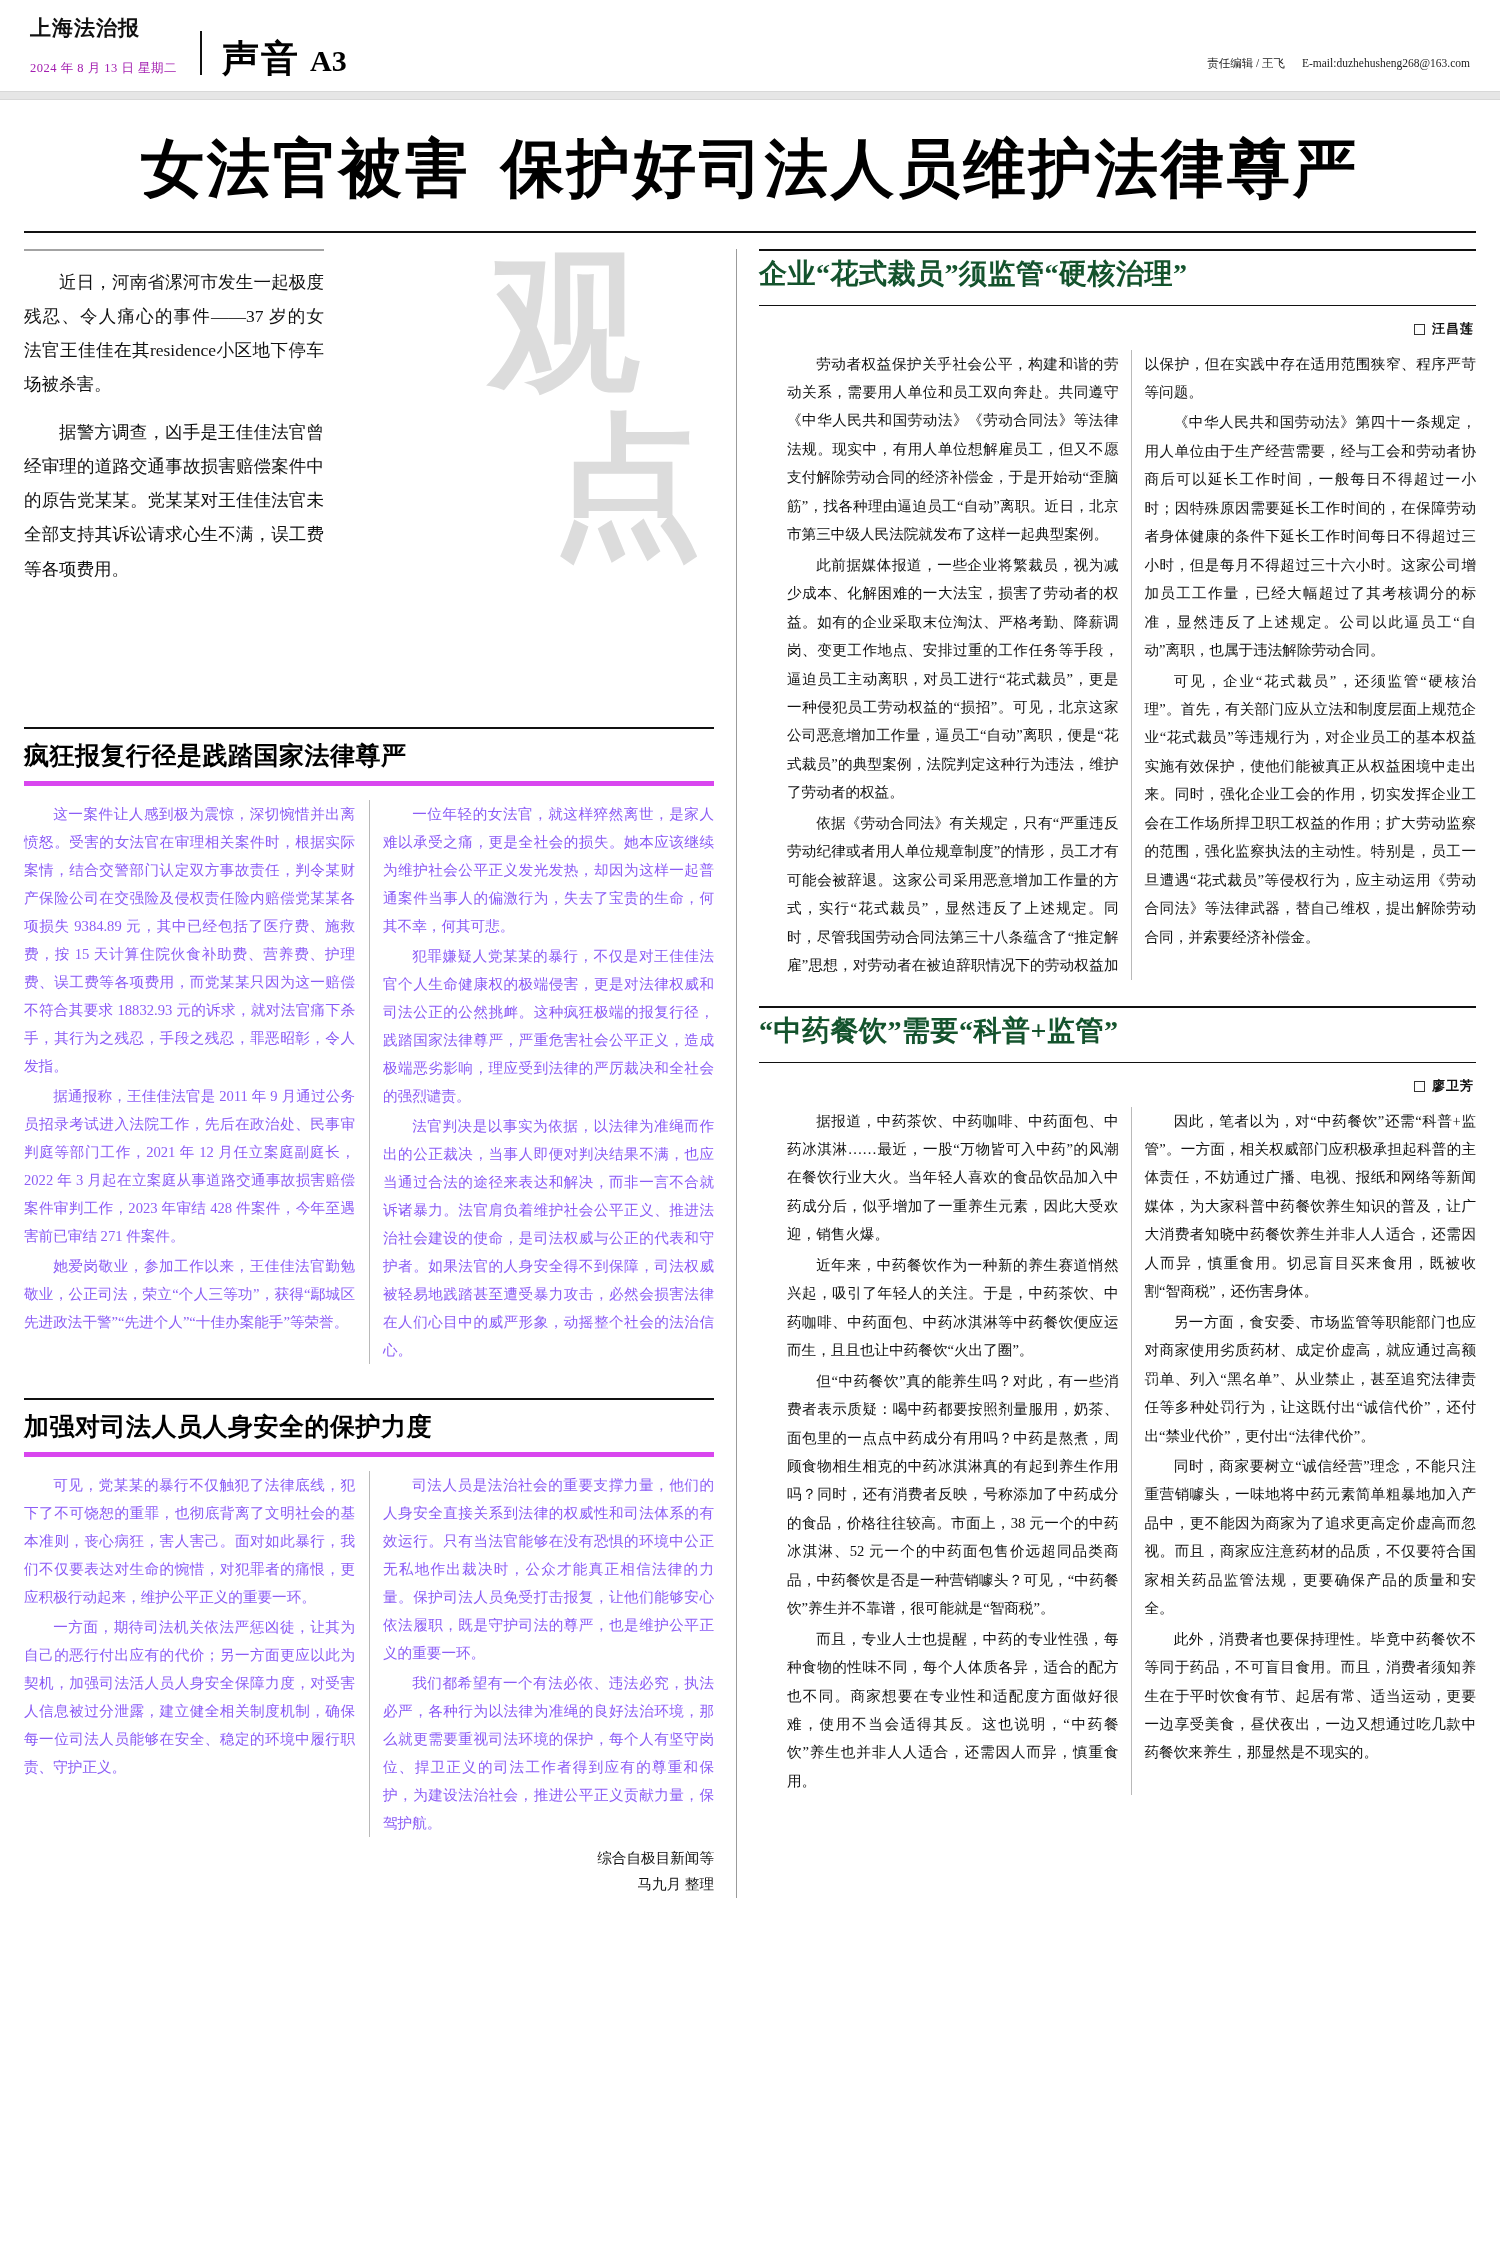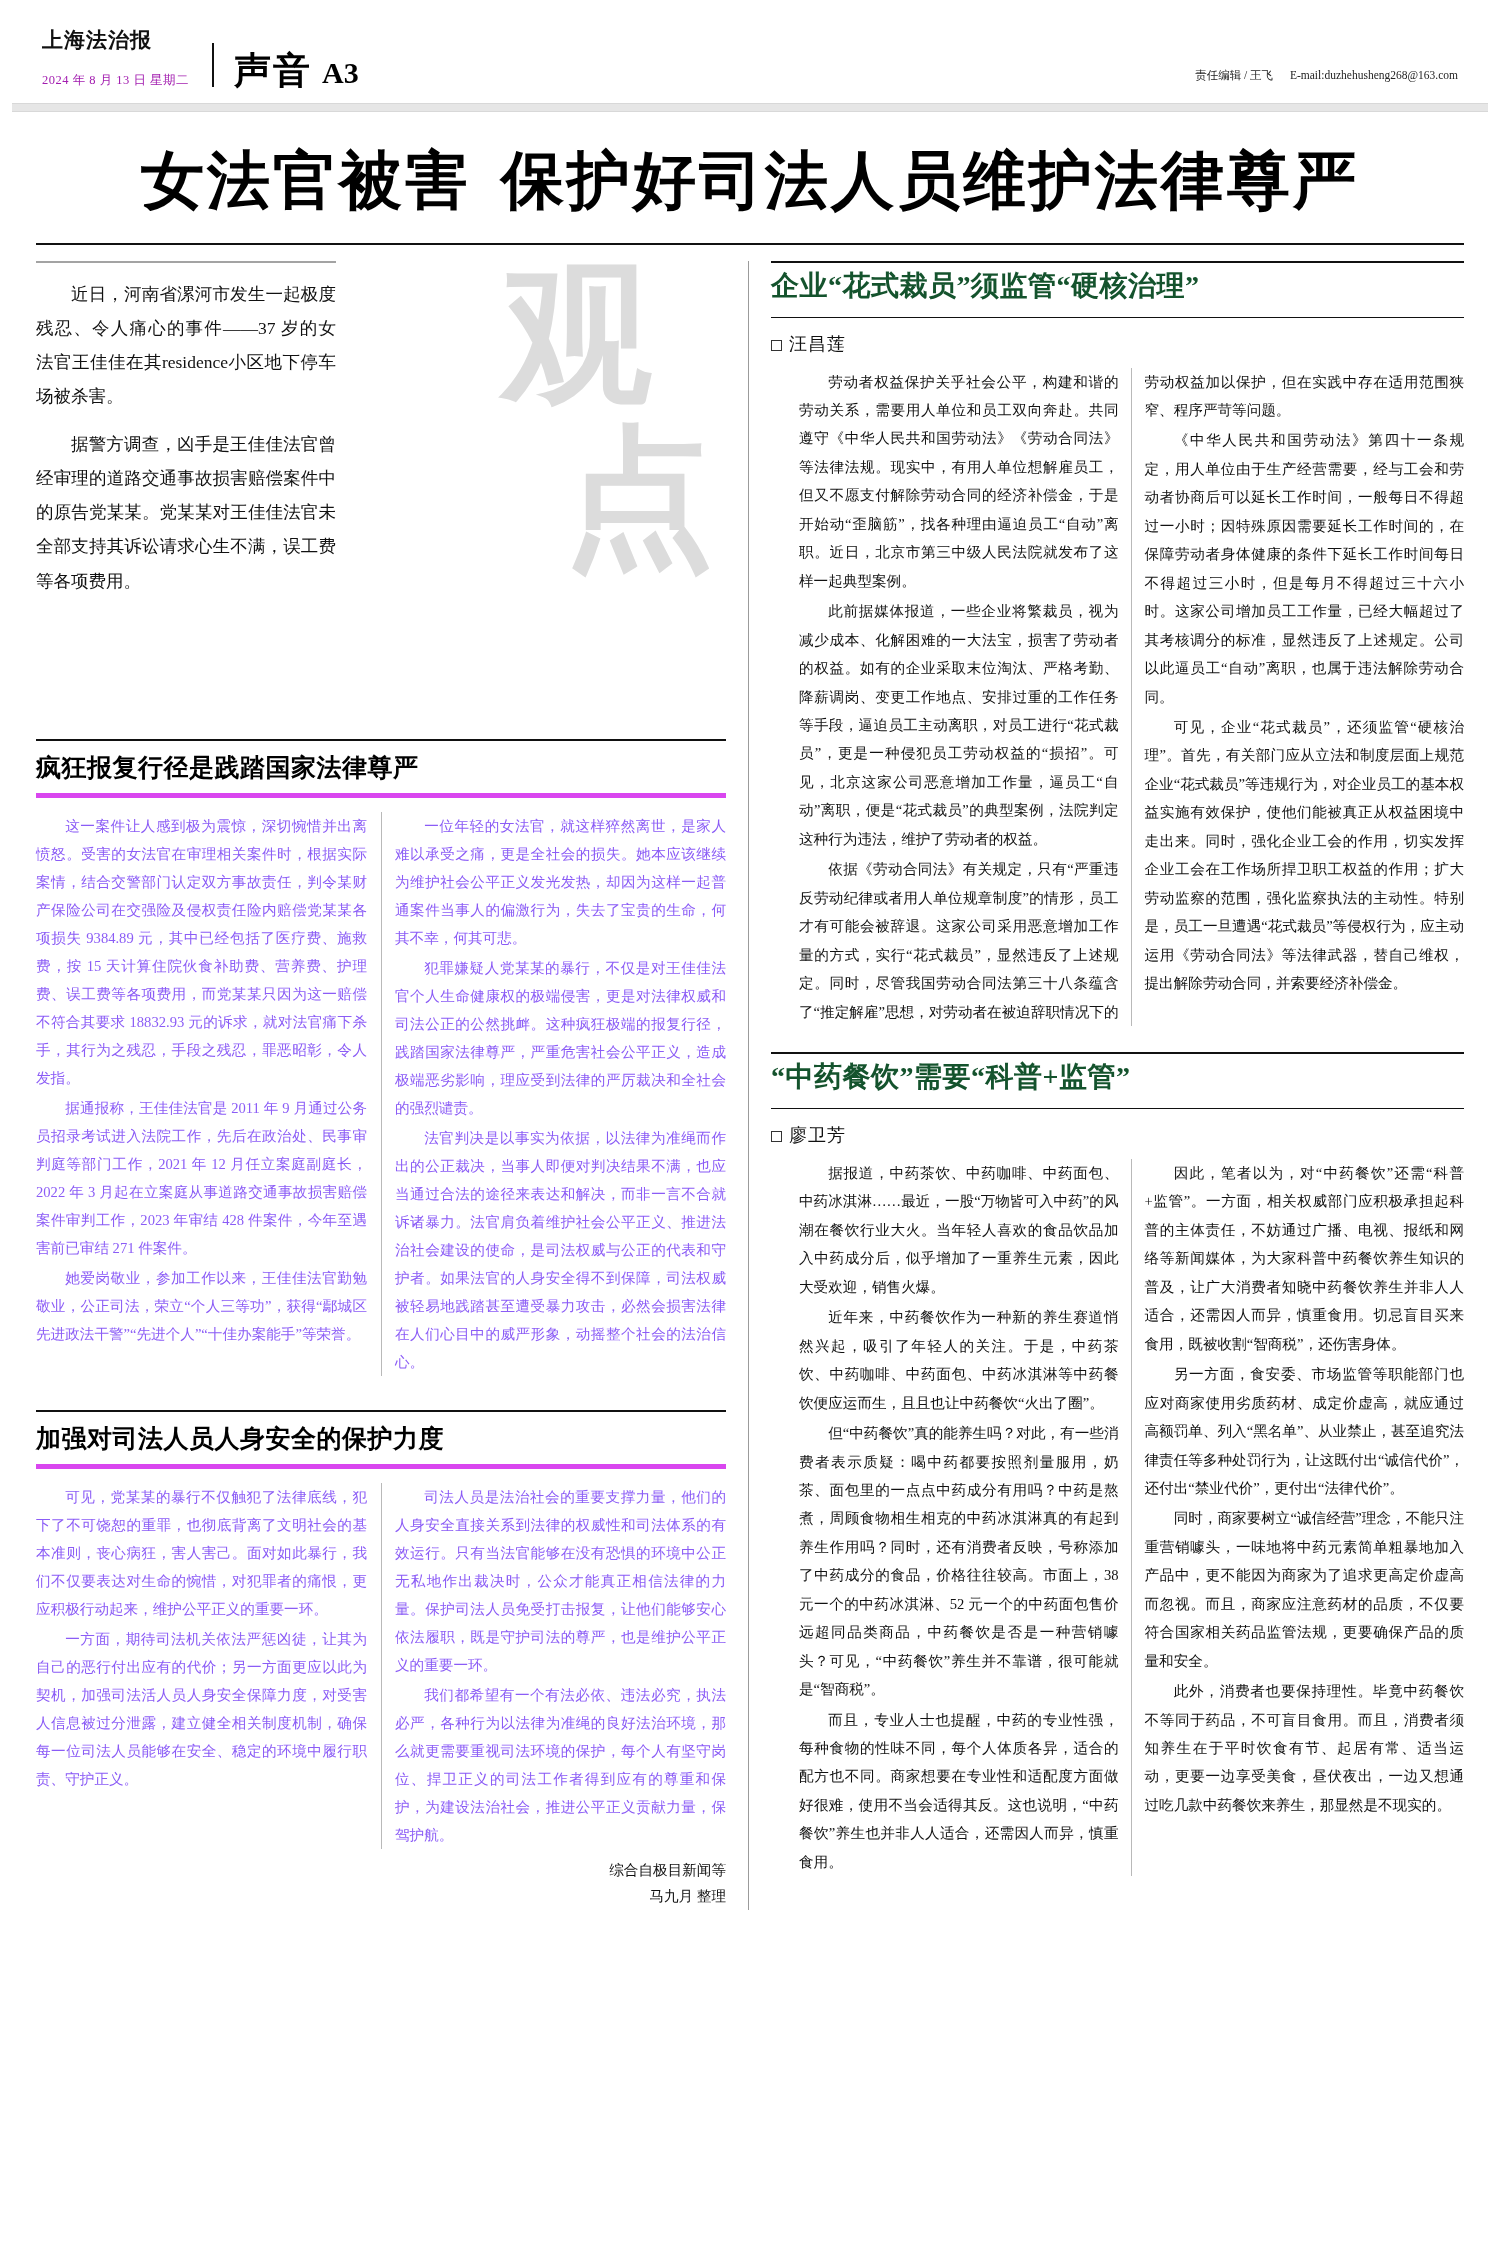--- a/index.html
+++ b/index.html
@@ -11,21 +11,21 @@
     width: 1500px;
     min-height: 2253px;
     font-family: "Liberation Serif", "DejaVu Serif", serif;
     color: #111;
     -webkit-font-smoothing: antialiased;
   }
   .page {
     position: relative;
     width: 1500px;
     min-height: 2253px;
-    padding: 12px;
+    padding: 0;
     box-sizing: border-box;
     background: #fff;
   }
 
   
   .masthead {
     display: flex;
     align-items: flex-end;
     padding: 14px 30px 8px 30px;
     box-sizing: border-box;
@@ -203,25 +203,26 @@
     font-size: 28px;
     font-weight: bold;
     color: #14532d;
     letter-spacing: 0.5px;
     padding: 4px 0 12px 0;
     border-bottom: 1px solid #111;
     margin-bottom: 4px;
   }
   .art-top-rule { border-top: 2px solid #111; }
   .byline {
-    text-align: left;
-    font-size: 18px;
+    text-align: right;
+    font-size: 13px;
     padding: 10px 2px 12px 0;
     color: #111;
     letter-spacing: 1px;
+    font-weight: bold;
   }
   .byline .box {
     display: inline-block;
     width: 9px; height: 9px;
     border: 1px solid #333;
     margin-right: 7px;
     vertical-align: middle;
   }
   .art-body {
     column-count: 2;

